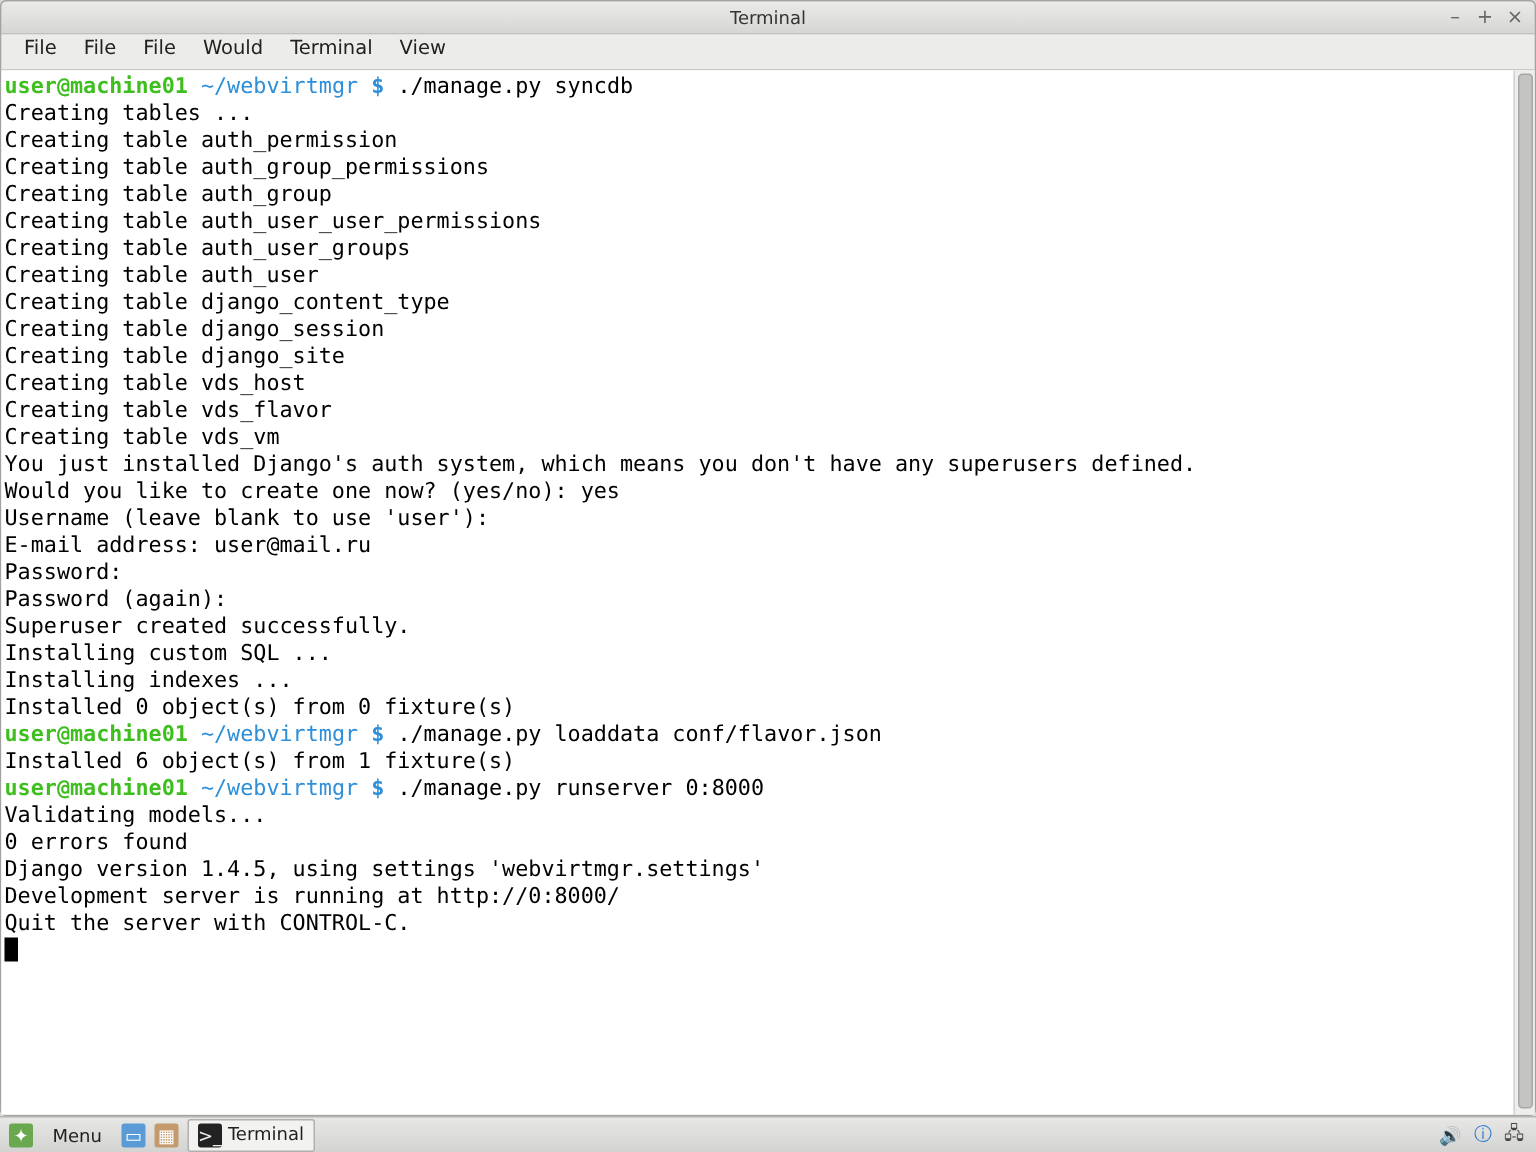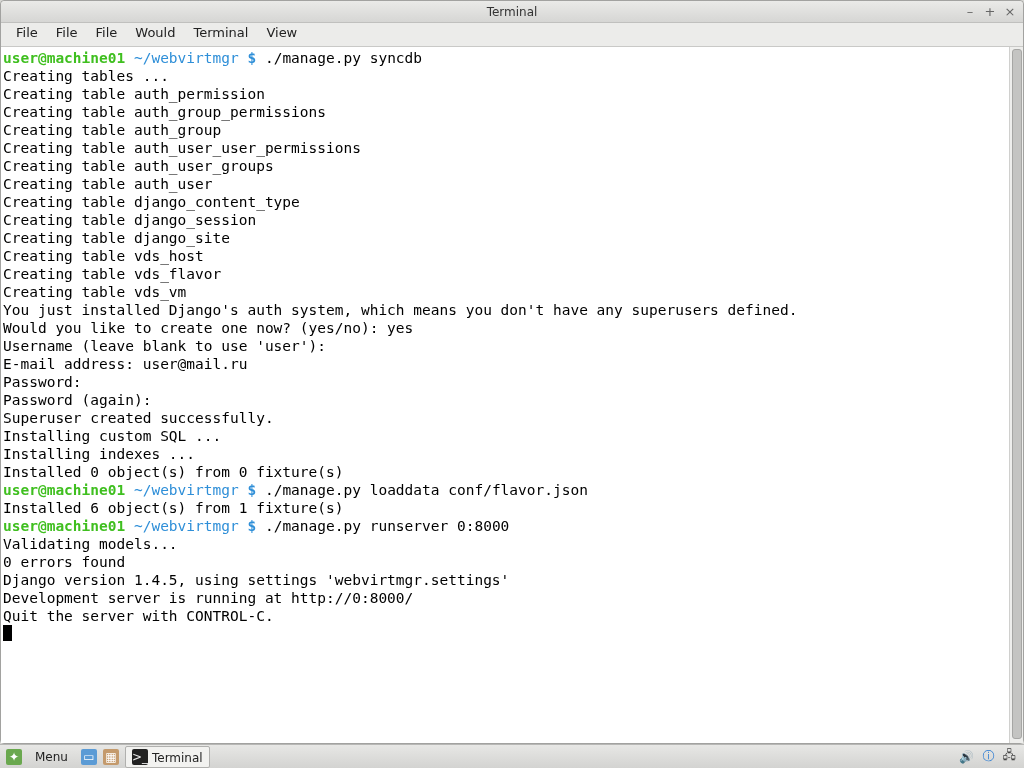--- a/index.html
+++ b/index.html
@@ -35,21 +35,21 @@
   .cursor { display:inline-block; width:9px; height:16px; background:#000; vertical-align: -2px; }
   .scrollbar { width: 14px; background: #eeeeec; border-left:1px solid #d0d0ce; position: relative; }
   .scroll-thumb { position:absolute; left:2px; width:10px; background:#c4c4c2; border:1px solid #a6a6a4; border-radius:3px; }
   
   .taskbar {
     position:absolute; left:0; bottom:0; width:1024px; height:24px;
     background: linear-gradient(#e7e7e5,#d3d3d1); border-top:1px solid #b7b7b5;
     display:flex; align-items:center; font-size:12px; color:#222;
   }
   .tb-left { display:flex; align-items:center; gap:6px; padding-left:6px; }
-  .tb-btn { display:flex; align-items:flex-end; gap:4px; padding:2px 6px; border:1px solid transparent; border-radius:2px; }
+  .tb-btn { display:flex; align-items:flex-start; gap:4px; padding:2px 6px; border:1px solid transparent; border-radius:2px; }
   .tb-btn.active { background:#f2f2f0; border:1px solid #b0b0ae; }
   .tb-icon { width:16px; height:16px; display:inline-flex; align-items:center; justify-content:center; font-size:12px; border-radius:2px; }
   .tb-right { margin-left:auto; display:flex; align-items:center; gap:8px; padding-right:8px; color:#444; }
   .line { display:block; }
 </style>
 </head>
 <body>
 
 <div class="window">
   <div class="titlebar">

